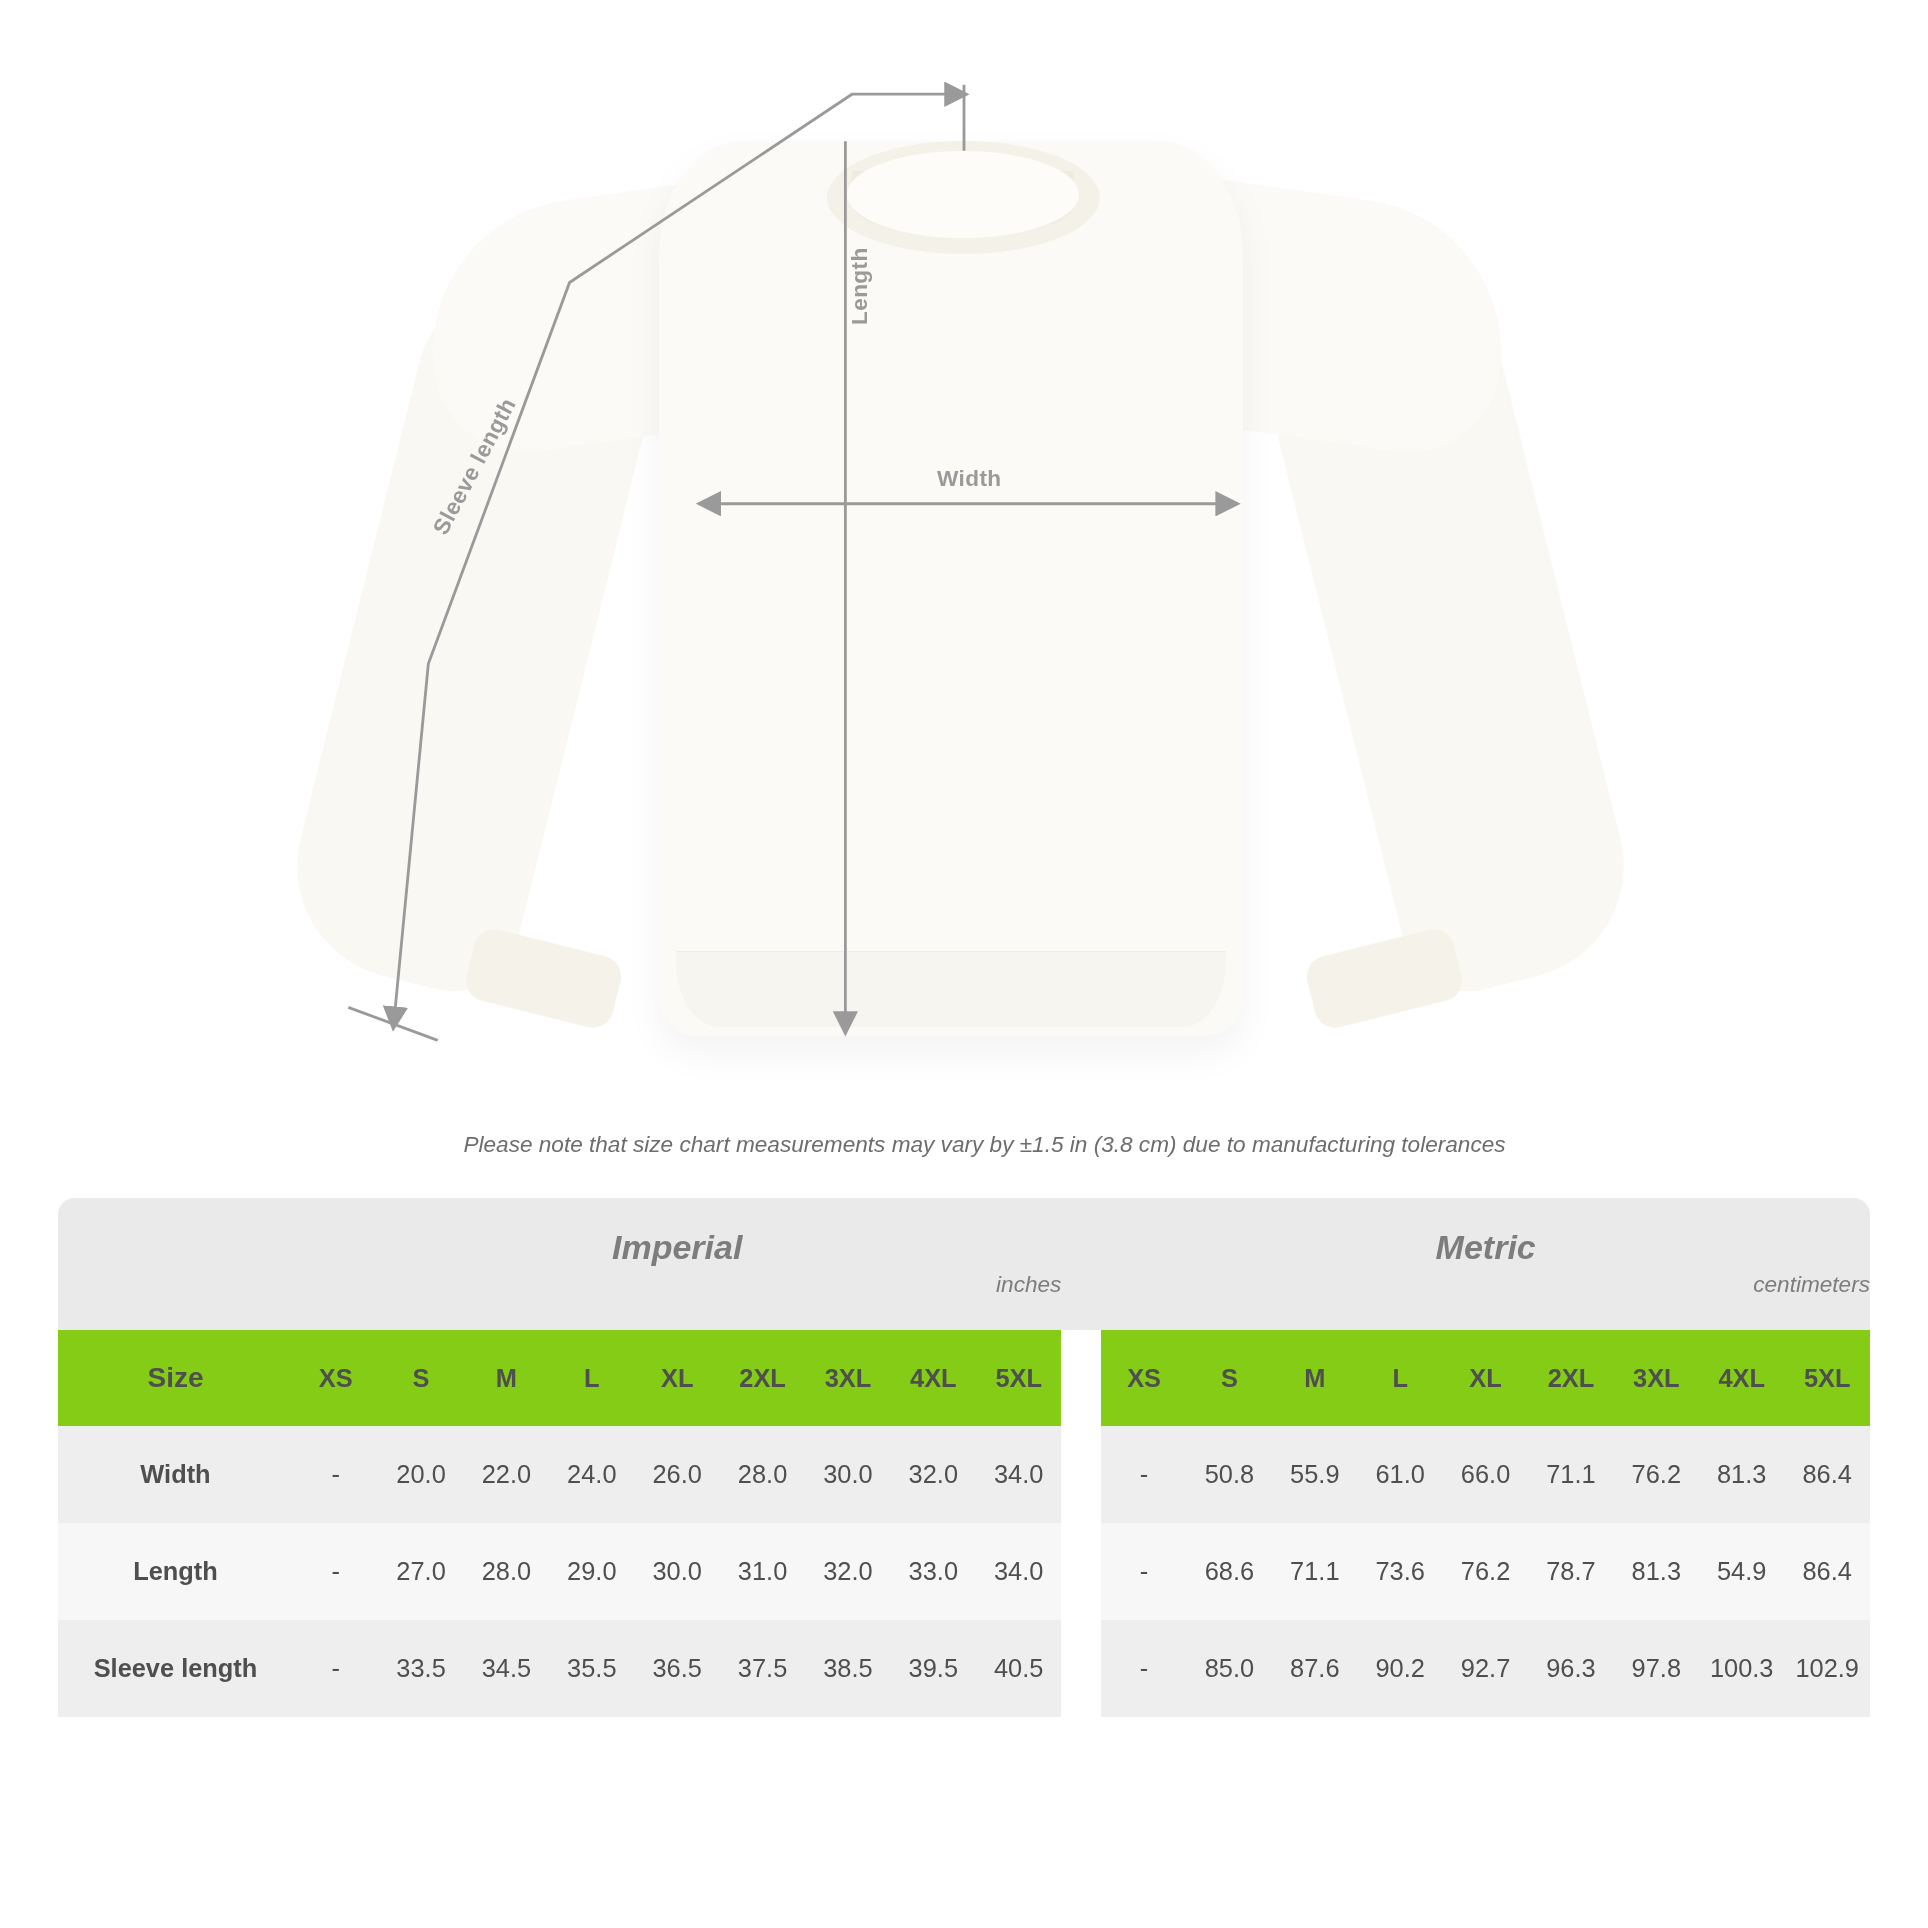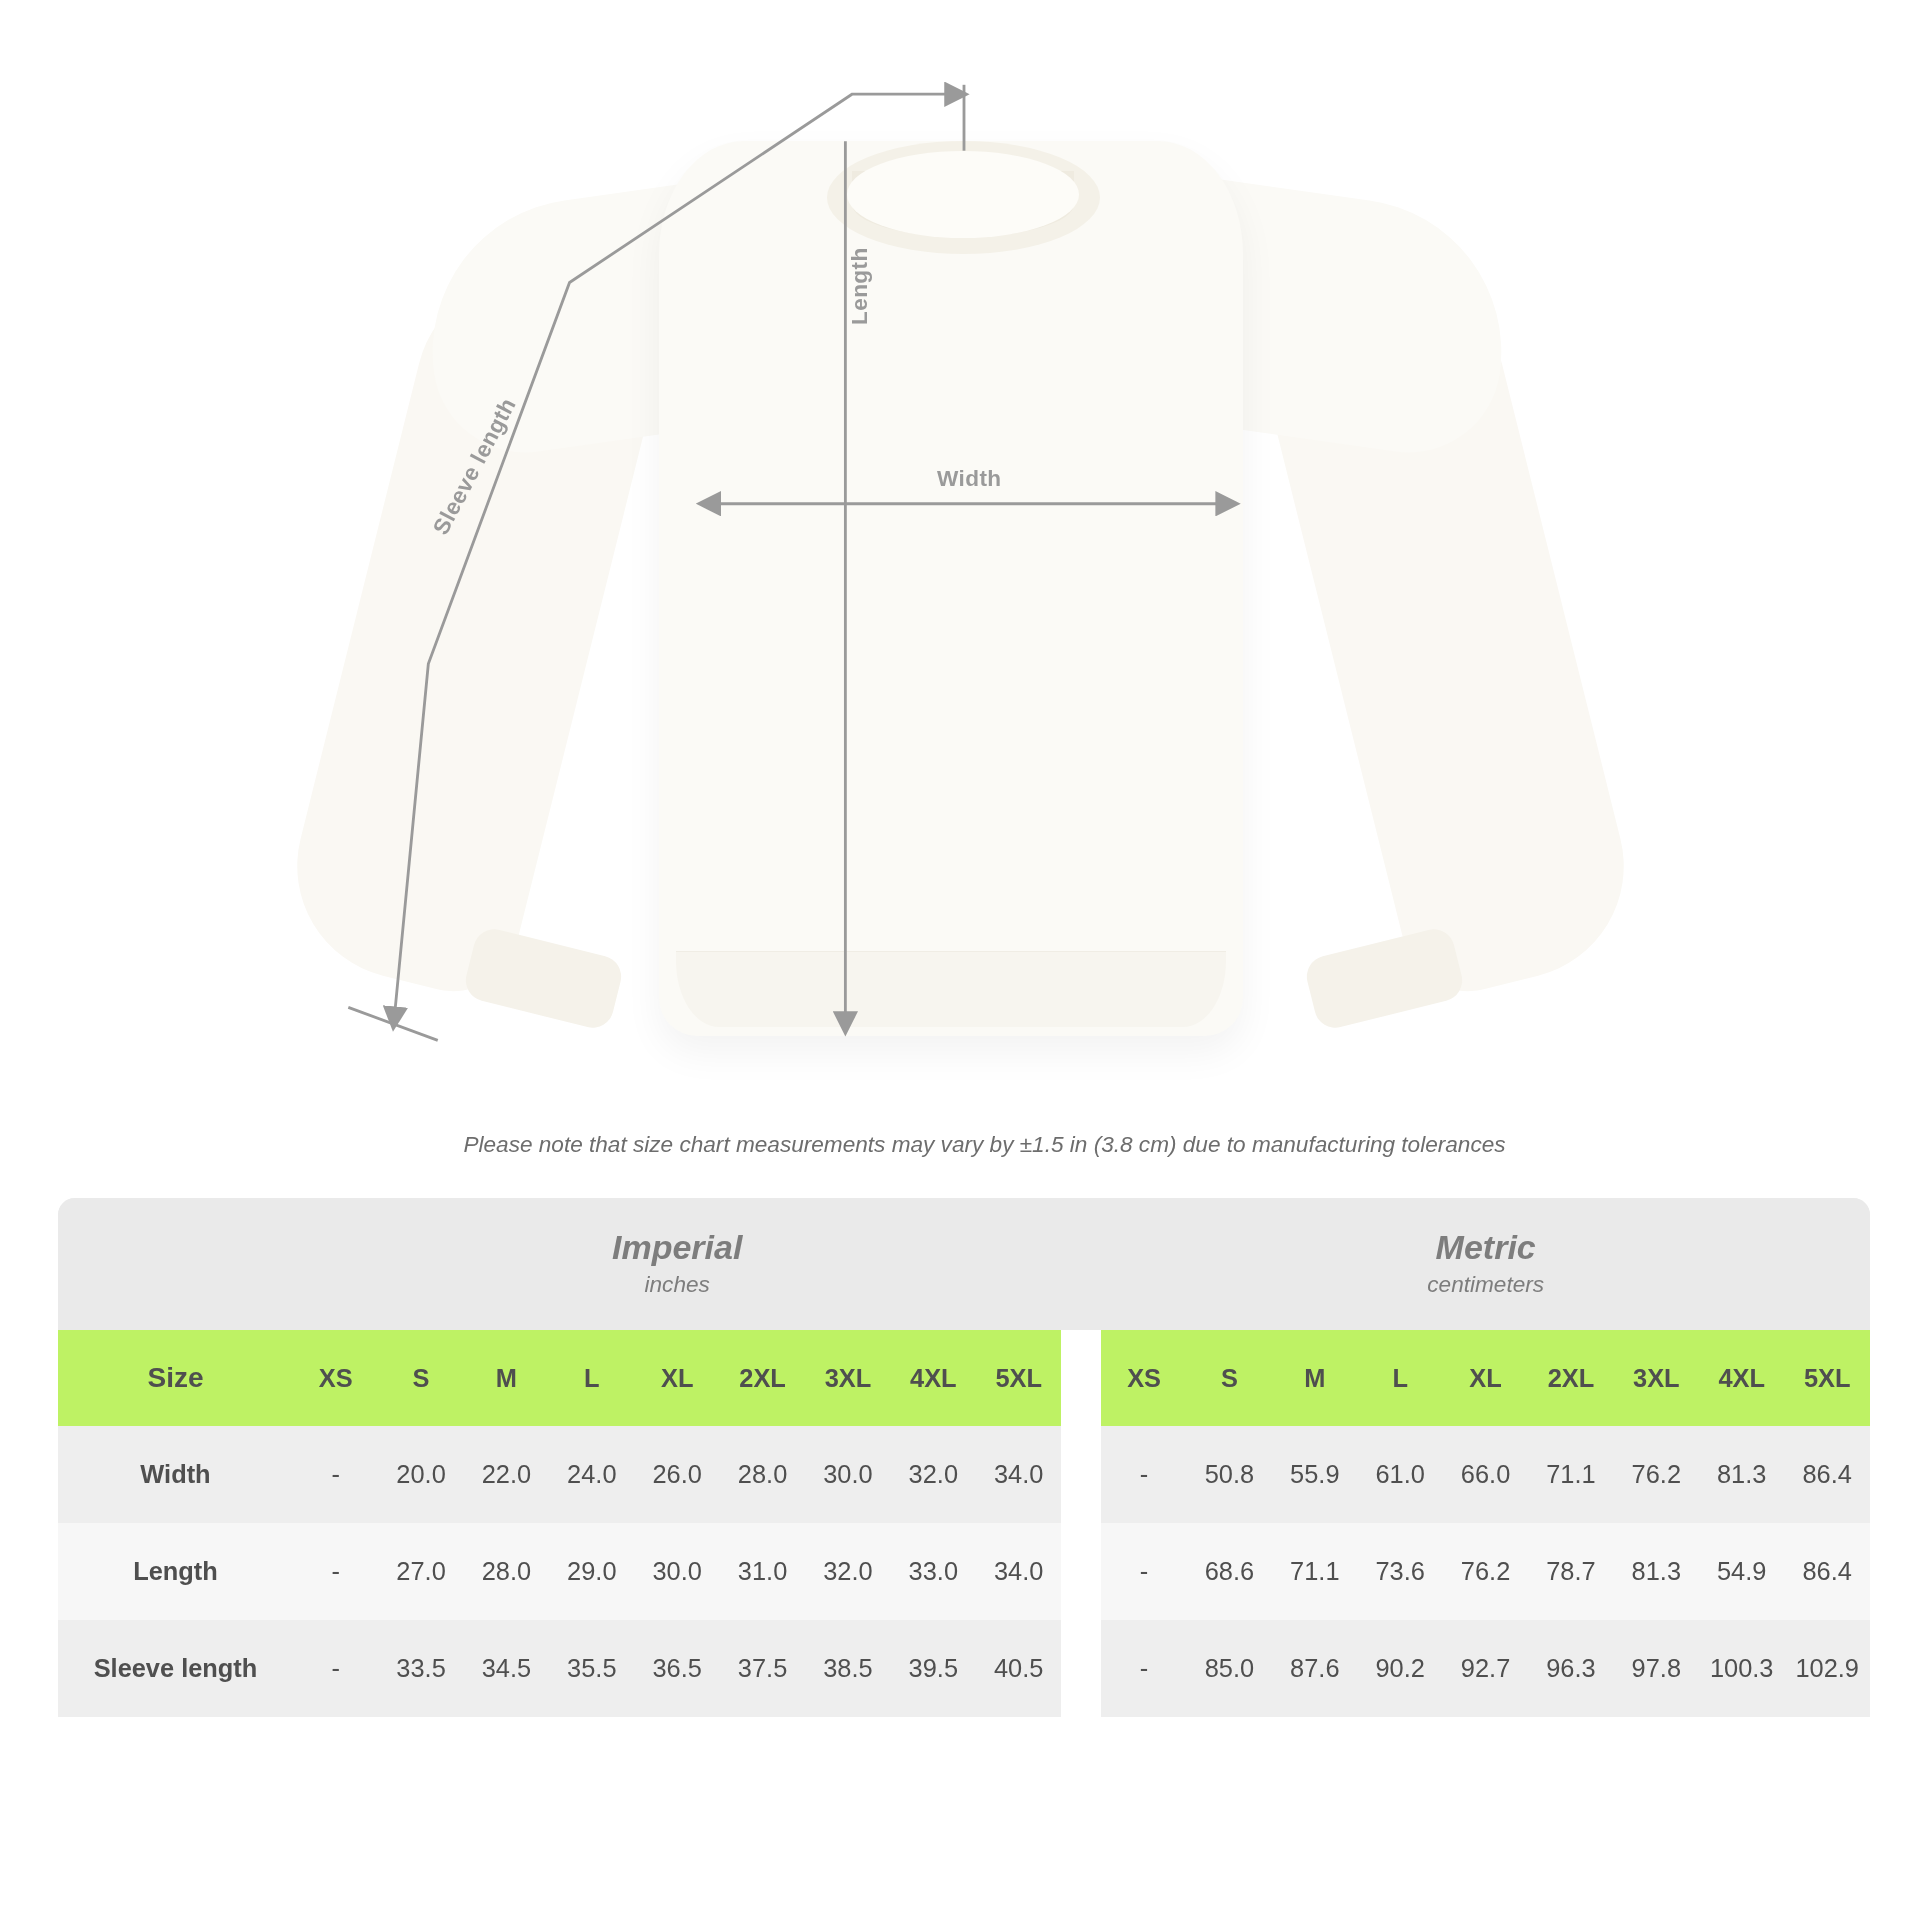--- a/index.html
+++ b/index.html
@@ -214,24 +214,25 @@
     font-weight: bold;
     font-style: italic;
     color: #7d7d7d;
     line-height: 1.25;
   }
   .unit-sub {
     font-size: 22.6px;
     font-style: italic;
     color: #7d7d7d;
     margin-top: 3.8px;
+    text-align: right;
   }
   .head-row th {
     padding: 32px 0;
-    background: #bef264;
+    background: #84cc16;
     font-weight: bold;
     font-size: 27px;
     color: #555555;
   }
   .head-row th.rowlabel {
     font-size: 28px;
   }
   .data-row td {
     padding: 34px 0;
     background: #f7f7f7;

